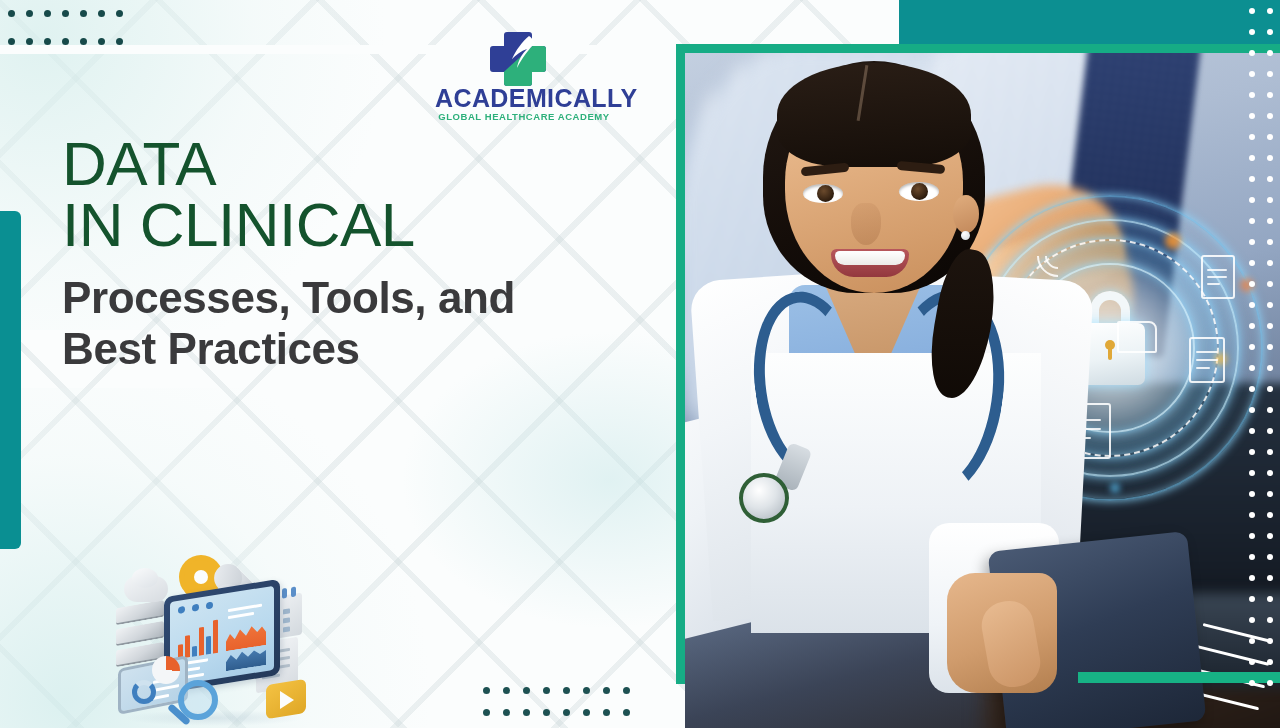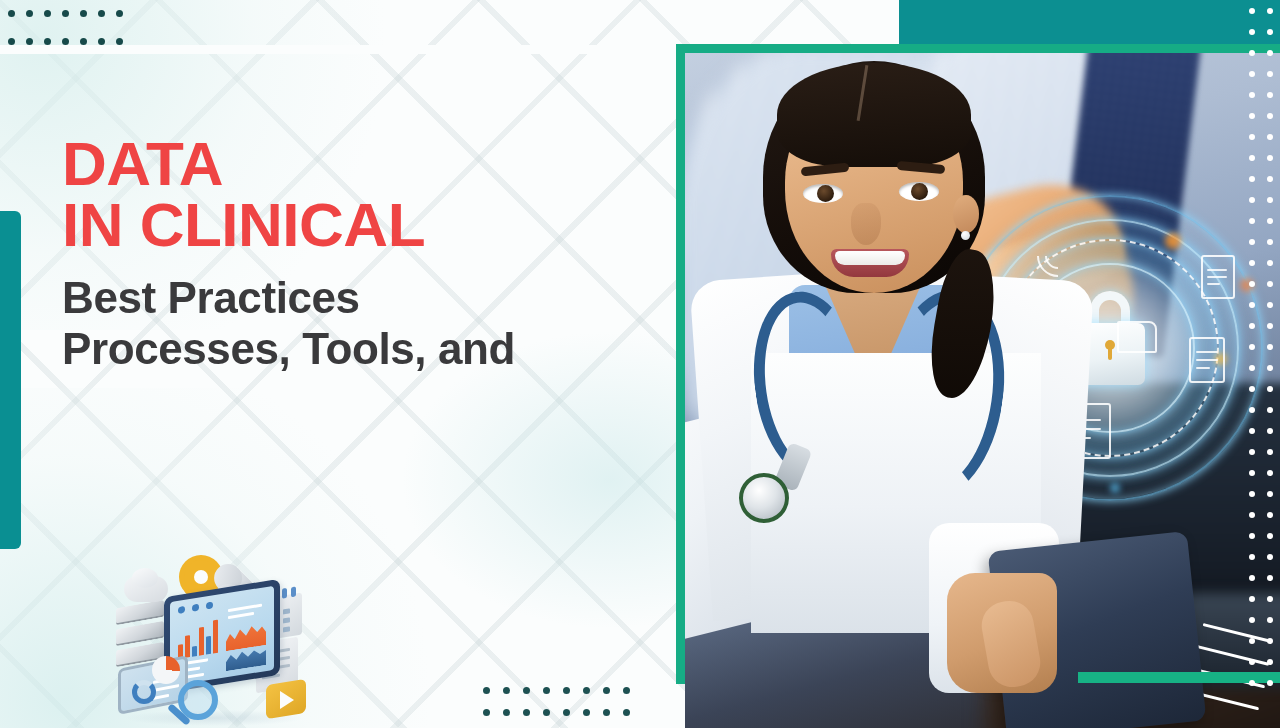--- a/index.html
+++ b/index.html
@@ -413,23 +413,23 @@
     text-align:center;
     font-size:9.5px; font-weight:700; letter-spacing:.55px;
     color:#2db07b; line-height:1;
   }
 
   
   #headline {
     position:absolute; left:62px; top:133px; width:600px;
   }
   #title {
-    font-size:62px; font-weight:700; line-height:.985;
+    font-size:62px; font-weight:400; line-height:.985;
     letter-spacing:-.5px;
-    color:#ef4444;
+    color:#14532d;
     text-transform:uppercase;
   }
   #title .tl { display:block; white-space:nowrap; }
   #subtitle {
     margin-top:18px;
     font-size:44px; font-weight:600; line-height:1.15;
     letter-spacing:-.4px;
     color:#3a3a3c;
   }
   #subtitle .sl { display:block; white-space:nowrap; }
@@ -779,29 +779,47 @@
       <div class="dot"></div>
       <div class="dot"></div>
     <div class="dot"></div>
       <div class="dot"></div>
       <div class="dot"></div>
       <div class="dot"></div>
     <div class="dot"></div>
       <div class="dot"></div>
   </div>
 
+  <div id="logo">
+    <div id="logo-mark">
+      <svg width="64" height="58" viewBox="0 0 64 58">
+        <defs>
+          <clipPath id="crossclip">
+            <path d="M21 2 h22 a3 3 0 0 1 3 3 v11 h11 a3 3 0 0 1 3 3 v20 a3 3 0 0 1 -3 3 h-11 v11 a3 3 0 0 1 -3 3 h-22 a3 3 0 0 1 -3 -3 v-11 h-11 a3 3 0 0 1 -3 -3 v-20 a3 3 0 0 1 3 -3 h11 v-11 a3 3 0 0 1 3 -3 z"></path>
+          </clipPath>
+        </defs>
+        <g clip-path="url(#crossclip)">
+          <rect x="0" y="0" width="64" height="58" fill="#2f3f96"></rect>
+          <polygon points="64,0 64,58 0,58" fill="#2db07b"></polygon>
+        </g>
+        <path d="M43 6 C36 12 30 20 26 29 C30 25 35 21 41 19 C36 24 32 31 31 38 C36 28 43 19 49 13 C47 10 45 7 43 6 Z" fill="#ffffff"></path>
+      </svg>
+    </div>
+    <div id="logo-text-main">ACADEMICALLY</div>
+    <div id="logo-text-sub">GLOBAL HEALTHCARE ACADEMY</div>
+  </div>
 
   <div id="headline">
     <div id="title">
       <span class="tl">DATA</span>
       <span class="tl">IN CLINICAL</span>
     </div>
     <div id="subtitle">
+      <span class="sl">Processes, Tools, and</span>
       <span class="sl">Best Practices</span>
-      <span class="sl">Processes, Tools, and</span>
     </div>
   </div>
 
   <div id="infographic">
     <div class="ig ig-shadow"></div>
 
     <div class="ig ig-server">
       <div class="ig-server-tier" style="top:0;"></div>
       <div class="ig-server-tier" style="top:21px;"></div>
       <div class="ig-server-tier" style="top:42px;"></div>

